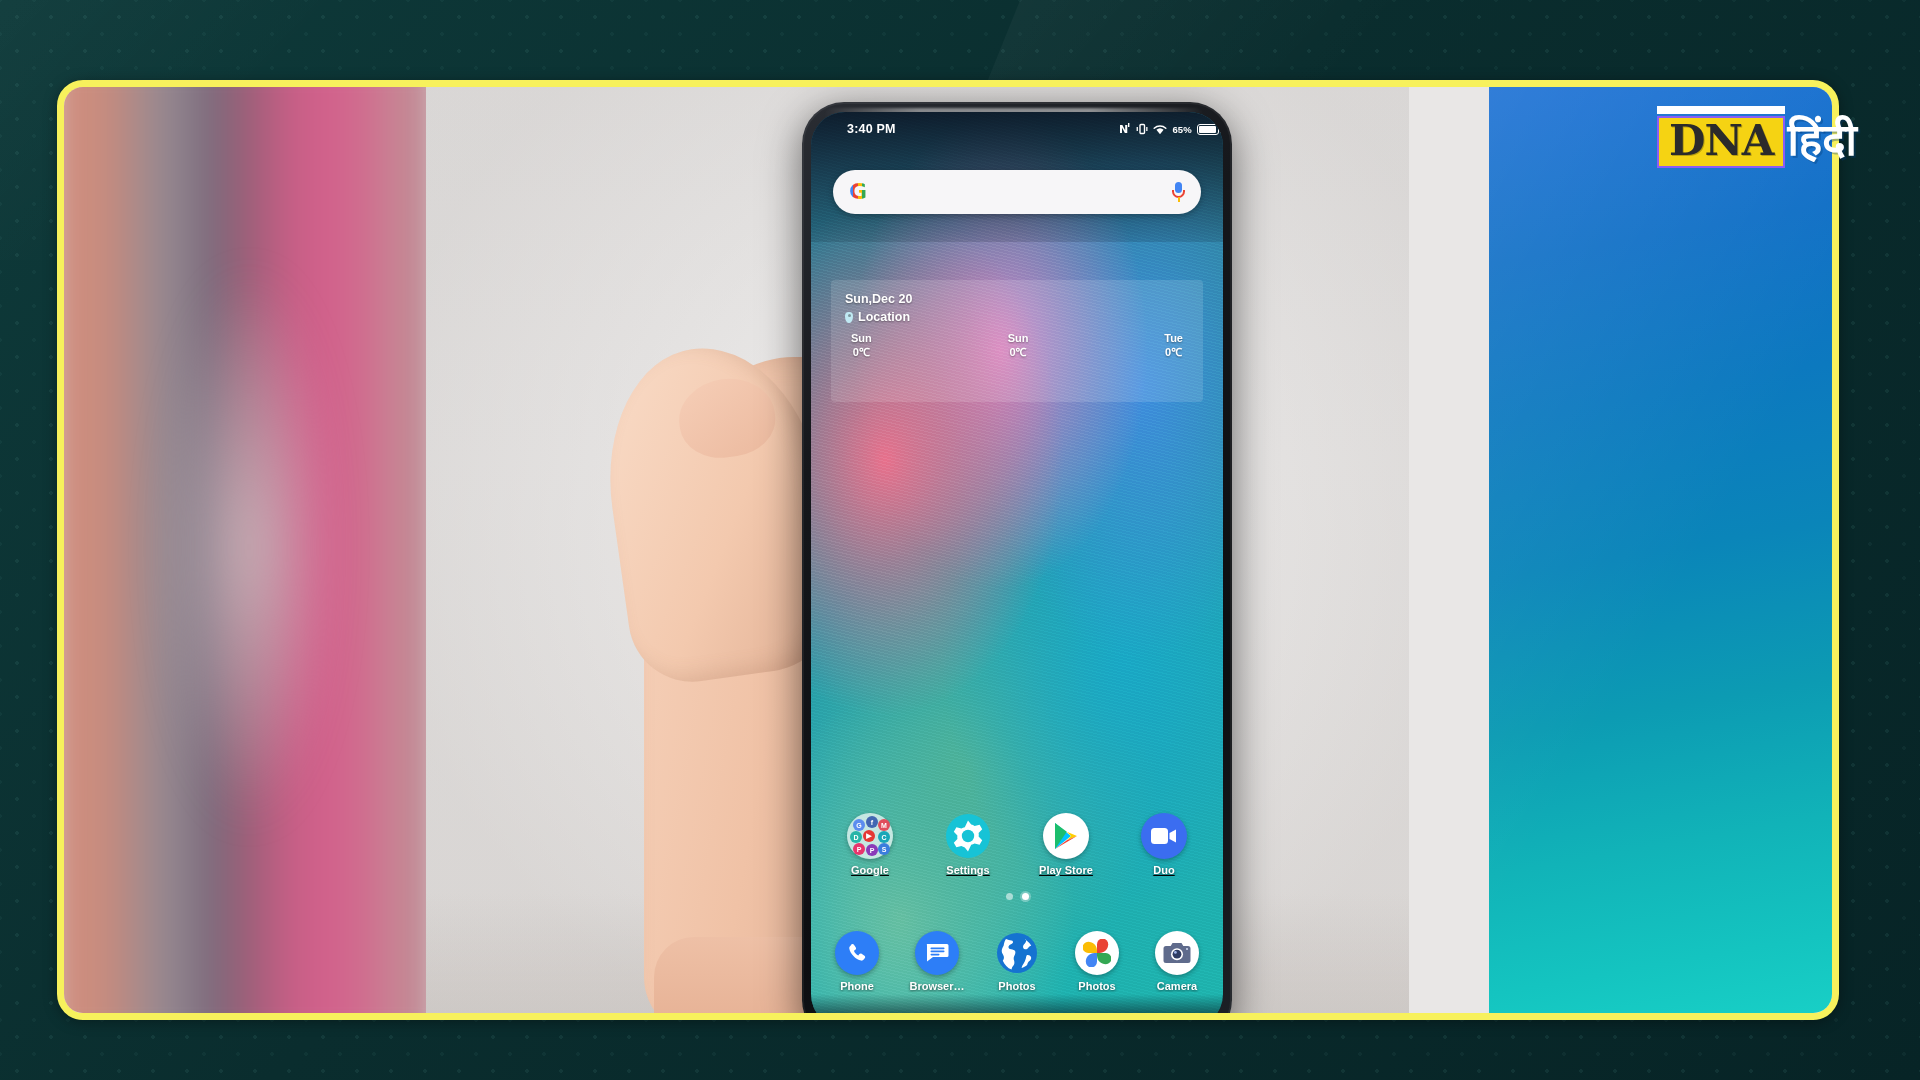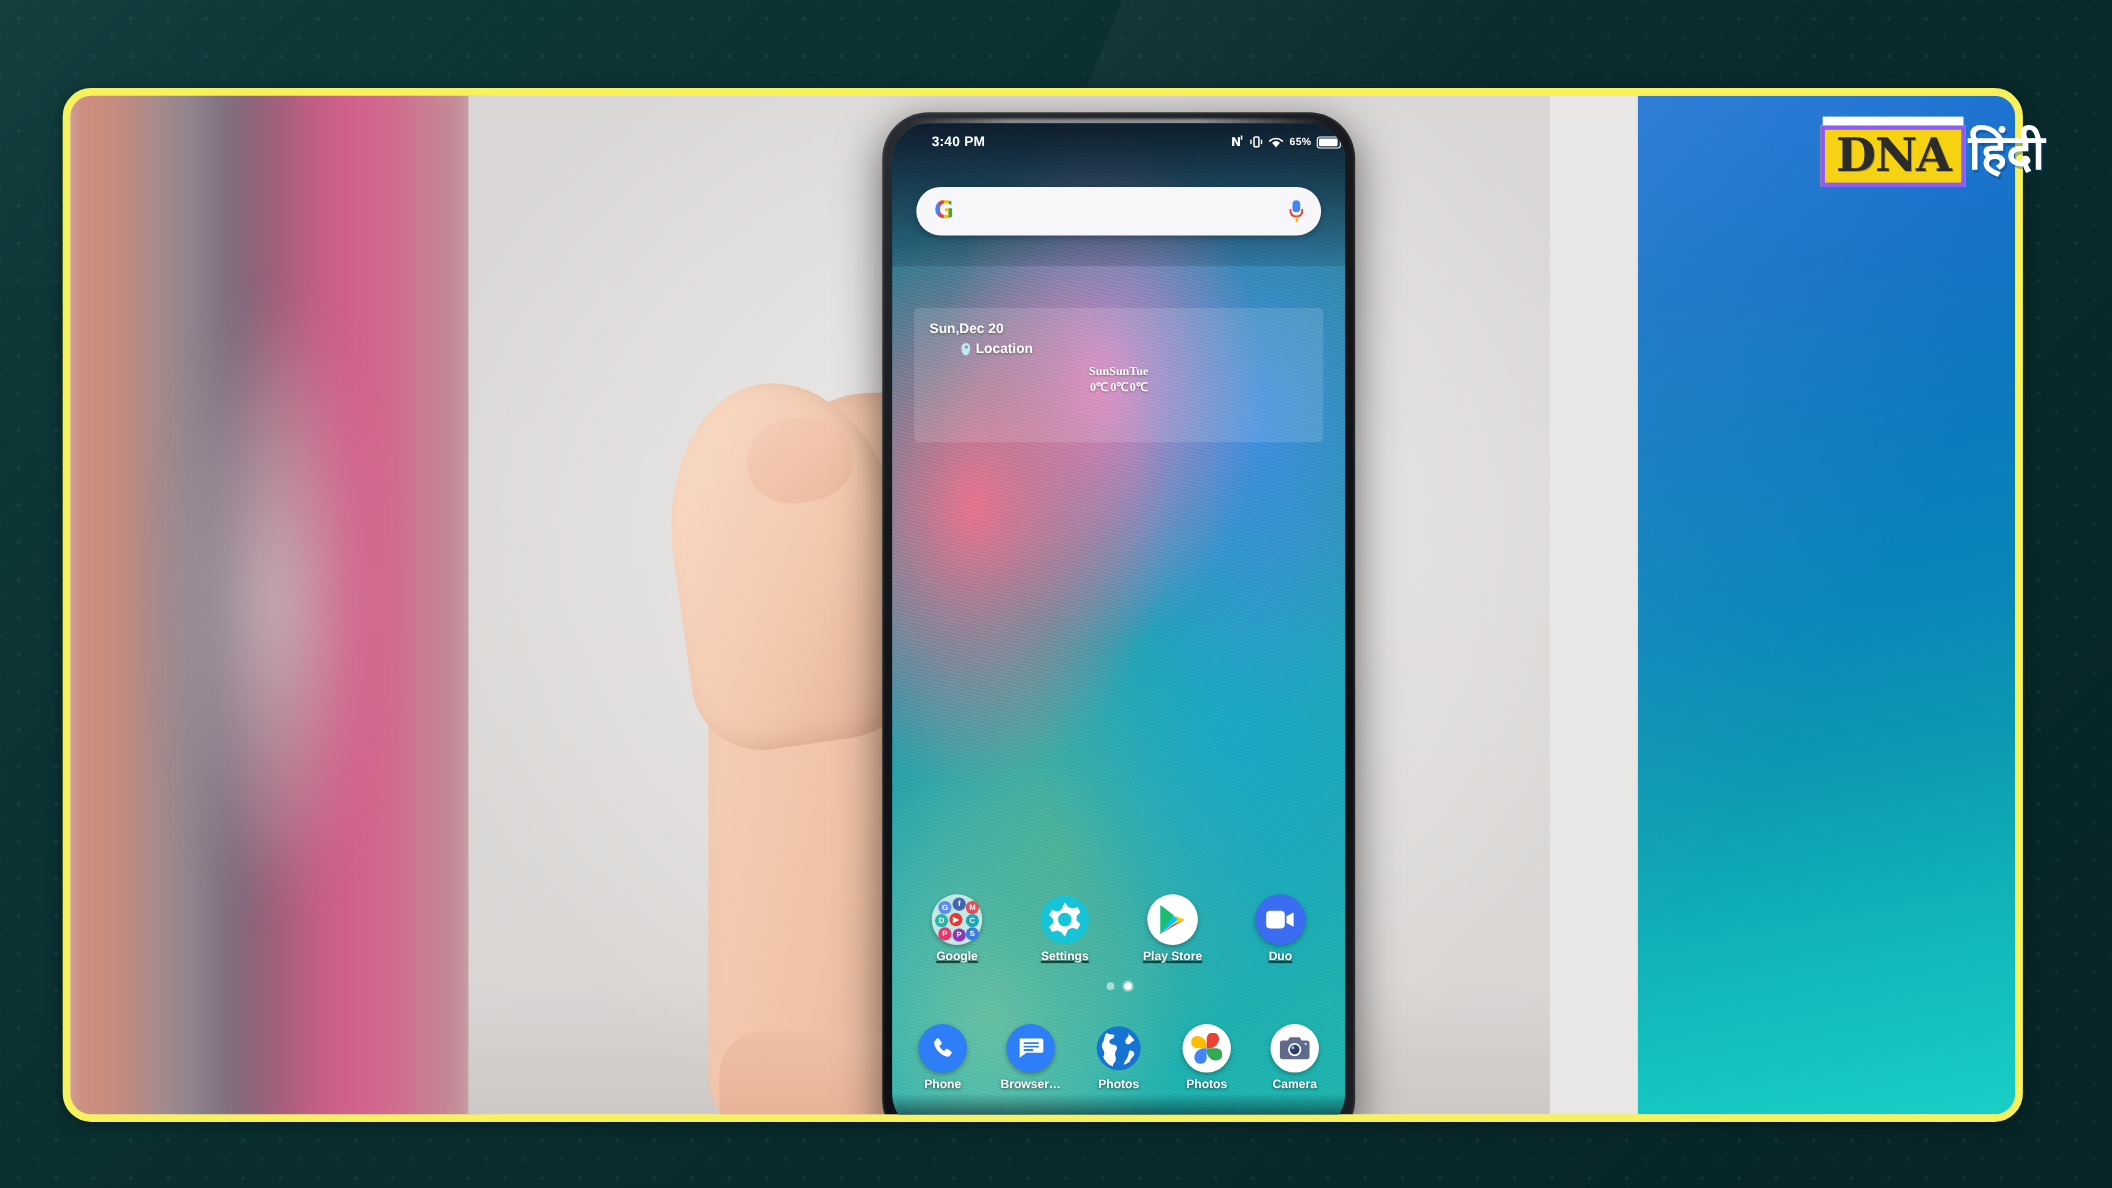--- a/index.html
+++ b/index.html
@@ -236,24 +236,24 @@
   #weather-ico .cloud::before{
     content:""; position:absolute; left:6px; top:-8px; width:17px; height:17px;
     background:#fff; border-radius:50%;
   }
   #weather-ico .cloud::after{
     content:""; position:absolute; left:18px; top:-11px; width:21px; height:21px;
     background:#fff; border-radius:50%;
   }
   #weather-q{ position:absolute; right:5px; top:6px; color:#7f8b93; font-size:15px; font-weight:bold; z-index:2; }
   #clock-date{ font-size:12.5px; font-weight:bold; margin-top:4px; text-shadow:0 1px 2px rgba(0,0,0,.4); }
-  #clock-loc{ display:flex; align-items:center; gap:5px; font-size:12.5px; font-weight:bold; margin-top:4px; text-shadow:0 1px 2px rgba(0,0,0,.4);margin-left:29px; }
+  #clock-loc{ display:flex; align-items:center; gap:5px; font-size:12.5px; font-weight:bold; margin-top:4px; text-shadow:0 1px 2px rgba(0,0,0,.4); }
   .pin{ width:8px; height:11px; background:#bfe9f3; border-radius:50% 50% 50% 50% / 42% 42% 70% 70%; position:relative; }
   .pin::after{ content:""; position:absolute; left:2.5px; top:2.5px; width:3px; height:3px; background:rgba(0,0,0,.35); border-radius:50%; }
-  #forecast{ display:flex; justify-content:center; margin-top:8px; padding:0 6px;font-family:Liberation Serif, serif; }
+  #forecast{ display:flex; justify-content:space-between; margin-top:8px; padding:0 6px; }
   .fc{ text-align:center; line-height:1.25; }
   .fc-day{ font-size:11px; font-weight:bold; text-shadow:0 1px 2px rgba(0,0,0,.4); }
   .fc-temp{ font-size:11px; font-weight:bold; text-shadow:0 1px 2px rgba(0,0,0,.4); }
 
   
   #app-row{
     position:absolute; left:10px; right:10px; bottom:152px; z-index:6;
     display:flex; justify-content:space-around; align-items:flex-start;
   }
   .app{ width:70px; text-align:center;text-decoration:underline; }
@@ -302,21 +302,21 @@
     background:linear-gradient(180deg, rgba(5,12,20,0), rgba(5,12,20,.88));
     z-index:5;
   }
 
   
   #dna-logo{
     position:absolute; right:48px; top:98px; width:230px; height:88px; z-index:20;
     display:flex; align-items:center; justify-content:center; gap:0px;
   }
   #dna-box{
-    background:#f5d313; border:4px solid #8b5cf6;
+    background:#f5d313; border:2px solid #8b5cf6;
     padding:2px 10px 4px 10px;
     display:flex; align-items:flex-end;
     position:relative;
   }
   #dna-text{
     font-family:"DejaVu Serif", serif;
     font-weight:bold; font-size:42px; color:#2b2b2b;
     letter-spacing:-1px; line-height:1;
     text-shadow:1px 1px 0 rgba(0,0,0,.25);
   }

